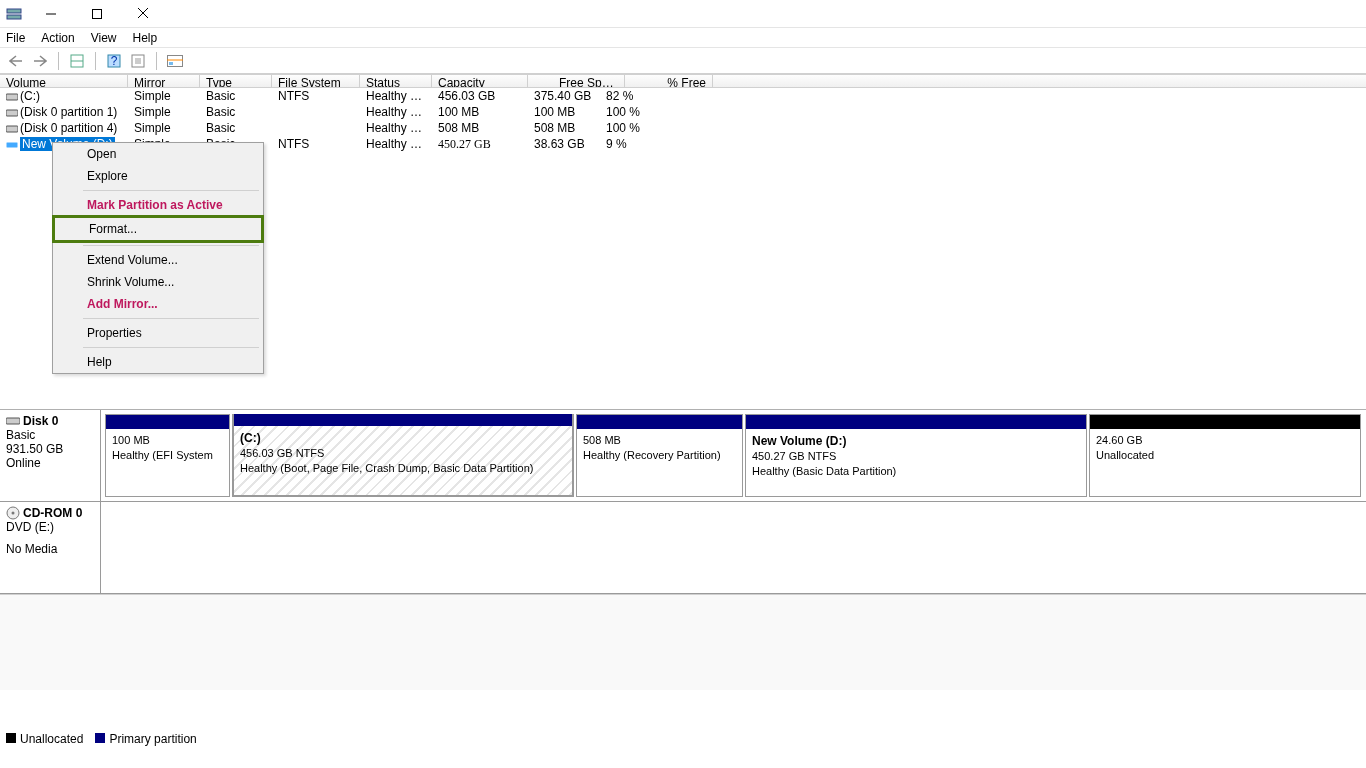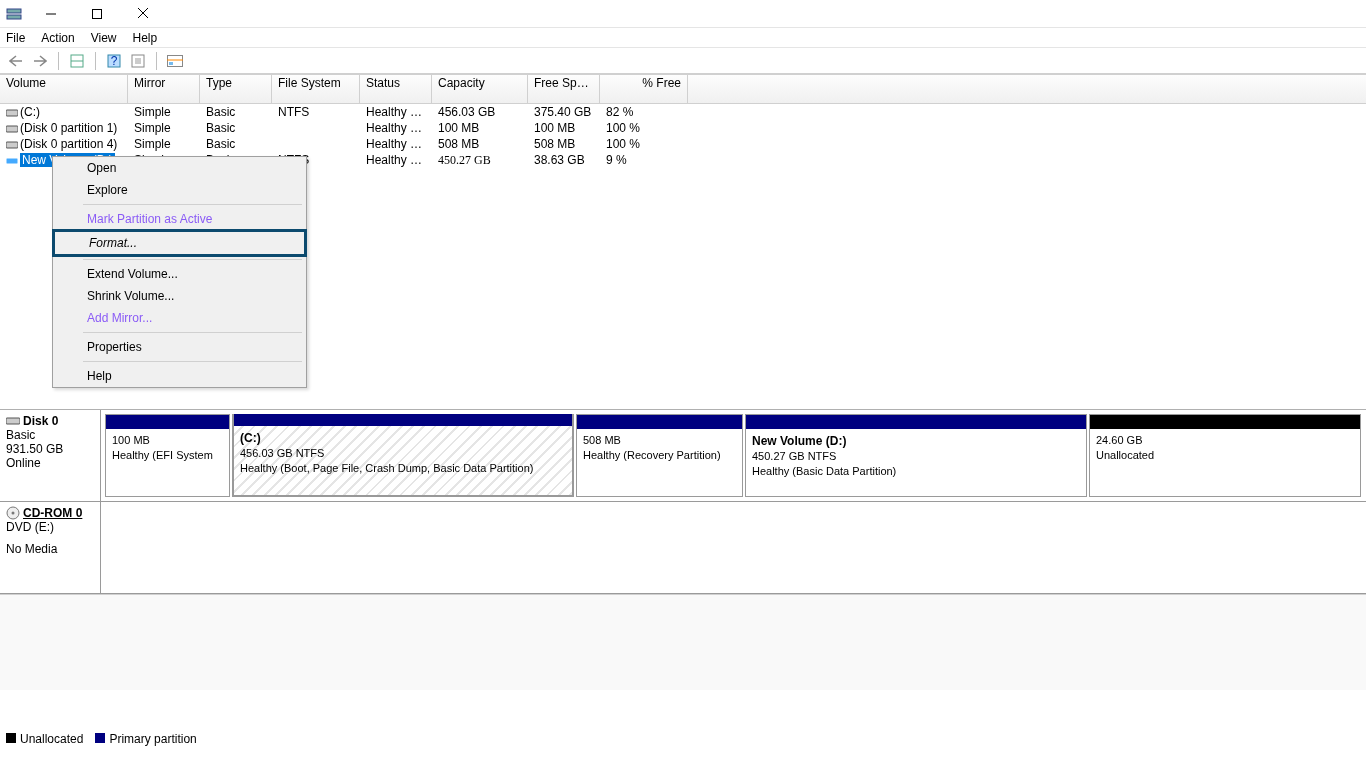--- a/index.html
+++ b/index.html
@@ -8,21 +8,21 @@
 .titlebar .app-icon { width:16px; height:16px; margin-right:6px; display:inline-block; }
 .title-text { flex:1; }
 .win-controls { display:flex; }
 .win-btn { width:46px; height:28px; display:flex; align-items:center; justify-content:center; }
 .menubar { height:20px; display:flex; align-items:center; padding:0 6px; gap:16px; border-bottom:1px solid #e5e5e5; }
 .menubar span { cursor:default; }
 .toolbar { height:26px; display:flex; align-items:center; padding:0 6px; gap:4px; border-bottom:1px solid #d0d0d0; }
 .tb-btn { width:20px; height:20px; display:flex; align-items:center; justify-content:center; border:1px solid transparent; }
 .tb-sep { width:1px; height:18px; background:#c0c0c0; margin:0 4px; }
 
-.volume-table-header { display:flex; height:30px; background:linear-gradient(#fdfdfd,#f0f0f0); border-top:1px solid #d0d0d0; border-bottom:1px solid #d0d0d0; }
+.volume-table-header { display:flex; height:14px; background:linear-gradient(#fdfdfd,#f0f0f0); border-top:1px solid #d0d0d0; border-bottom:1px solid #d0d0d0; }
 .vth-cell { padding:1px 6px; border-right:1px solid #d0d0d0; overflow:hidden; white-space:nowrap; text-overflow:ellipsis; }
 .volume-table-body { background:#fff; }
 .vt-row { display:flex; height:16px; align-items:center; }
 .vt-cell { padding:0 6px; overflow:hidden; white-space:nowrap; text-overflow:ellipsis; }
 .vol-icon { width:12px; height:12px; display:inline-block; vertical-align:middle; margin-right:2px; }
 .sel { background:#0078d7; color:#fff; }
 
 .upper-pane { height:335px; overflow:hidden; position:relative; }
 .lower-pane { border-top:1px solid #b0b0b0; }
 .disk-row { display:flex; height:92px; border-bottom:1px solid #9a9a9a; }
@@ -41,23 +41,23 @@
   display:flex; flex-direction:column;
 }
 .hatch-body .part-header { margin:-2px -2px 0 -2px; }
 
 .legend-bar { position:absolute; bottom:22px; left:6px; display:flex; gap:12px; align-items:center; }
 .legend-swatch { width:10px; height:10px; display:inline-block; margin-right:4px; }
 
 .context-menu { position:absolute; background:#f0f0f0; border:1px solid #a0a0a0; box-shadow:2px 2px 3px rgba(0,0,0,.15); z-index:100; }
 .cm-strip { position:absolute; left:0; top:0; bottom:0; width:28px; background:#f0f0f0; }
 .cm-item { position:relative; padding:4px 18px 4px 34px; cursor:default; white-space:nowrap; }
-.cm-item.disabled { color:#8b5cf6; }
+.cm-item.disabled { color:#be185d;font-weight:bold; }
 .cm-sep { height:1px; background:#d0d0d0; margin:3px 4px 3px 30px; }
-.cm-highlight { border:3px solid #0c4a6e; margin:-1px;font-style:italic; }
+.cm-highlight { border:3px solid #4d7c0f; margin:-1px; }
 
 .bottom-space { height:96px; background:#f9f9f9; border-top:1px solid #d0d0d0; }
 </style>
 </head>
 <body>
 
 <div class="titlebar">
   <span class="app-icon">
     <svg viewBox="0 0 16 16">
         <rect x="1" y="3" width="14" height="4" fill="#7aa" stroke="#348"></rect>
@@ -133,21 +133,21 @@
 </div>
 
 <div class="upper-pane">
   <div class="volume-table-header" id="vth">
       <div class="vth-cell" style="width: 128px;">Volume</div>
       <div class="vth-cell" style="width: 72px;">Mirror</div>
       <div class="vth-cell" style="width: 72px;">Type</div>
       <div class="vth-cell" style="width: 88px;">File System</div>
       <div class="vth-cell" style="width: 72px;">Status</div>
       <div class="vth-cell" style="width: 96px;">Capacity</div>
-      <div class="vth-cell" style="width: 72px;">Free Spa...</div>
+      <div class="vth-cell" style="width: 72px; margin-left: 25px;">Free Spa...</div>
       <div class="vth-cell" style="width: 88px; text-align: right;">% Free</div>
     </div>
   <div class="volume-table-body" id="vtb">
       <div class="vt-row">
         <div class="vt-cell" style="width: 128px;"><svg class="vol-icon" viewBox="0 0 12 12">
             <rect x="0" y="3" width="12" height="6" rx="1" fill="#ccc" stroke="#555"></rect>
           </svg><span>(C:)</span></div>
         <div class="vt-cell" style="width: 72px;">Simple</div>
         <div class="vt-cell" style="width: 72px;">Basic</div>
         <div class="vt-cell" style="width: 88px;">NTFS</div>
@@ -226,42 +226,42 @@
           <div class="part-body"><b>New Volume  (D:)</b><br>450.27 GB NTFS<br>Healthy (Basic Data Partition)</div>
         </div>
         <div class="part-box" style="width: 272px;">
           <div class="part-header ph-black"></div>
           <div class="part-body">24.60 GB<br>Unallocated</div>
         </div>
       </div>
   </div>
   <div class="disk-row">
     <div class="disk-label">
-      <span style="display:flex;align-items:center;gap:3px;text-decoration:underline;">
+      <span style="display:flex;align-items:center;gap:3px;">
           <svg width="14" height="14">
             <circle cx="7" cy="7" r="6" fill="#eee" stroke="#777"></circle>
             <circle cx="7" cy="7" r="1.5" fill="#777"></circle>
           </svg>
           <b>CD-ROM 0</b>
         </span>
       <div>DVD (E:)</div>
       <div style="height:8px"></div>
       <div>No Media</div>
     </div>
     <div class="partitions"></div>
   </div>
   <div class="bottom-space"></div>
 </div>
 
 <div class="legend-bar">
   <span><span class="legend-swatch" style="background:#000"></span><span>Unallocated</span></span>
   <span><span class="legend-swatch" style="background:#000080"></span><span>Primary partition</span></span>
 </div>
 
-<div class="context-menu" id="ctxmenu" style="left: 52px; top: 156px; width: 255px;">
+<div class="context-menu" id="ctxmenu" style="left: 52px; top: 142px; width: 212px;">
   <div class="cm-strip"></div>
 <div class="cm-item">Open</div>
     <div class="cm-item">Explore</div>
     <div class="cm-sep"></div>
     <div class="cm-item disabled">Mark Partition as Active</div>
     <div class="cm-item cm-highlight">Format...</div>
     <div class="cm-sep"></div>
     <div class="cm-item">Extend Volume...</div>
     <div class="cm-item">Shrink Volume...</div>
     <div class="cm-item disabled">Add Mirror...</div>

